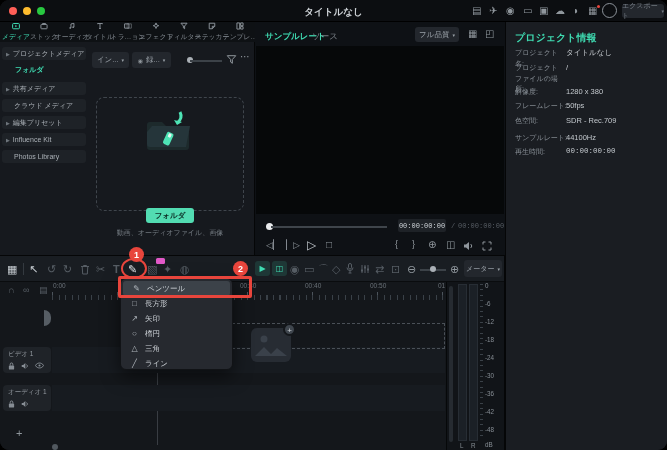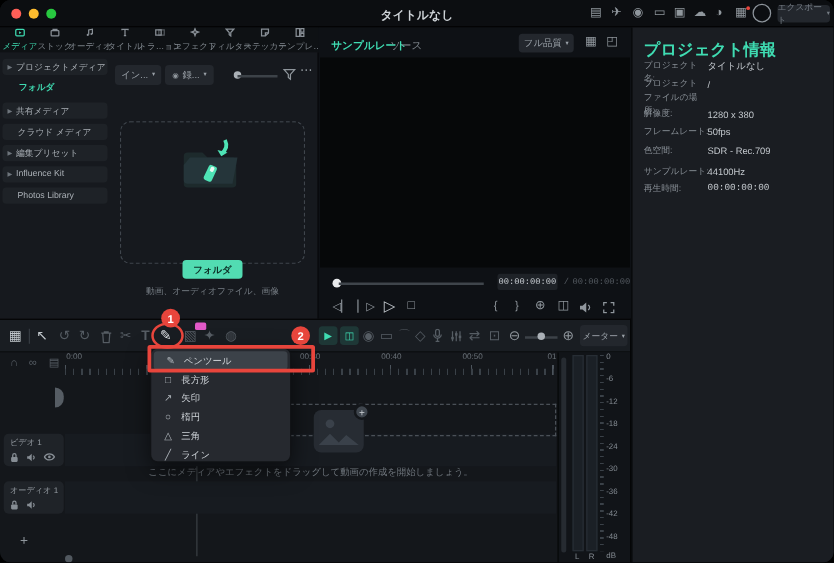--- a/index.html
+++ b/index.html
@@ -347,21 +347,20 @@
           </span>
         <span>
             <svg width="8" height="8" viewBox="0 0 11 10">
               <path d="M1 3.5h2L6 1v8L3 6.5H1z" fill="#868d94"></path>
               <path d="M7.5 3c1.6 1 1.6 3 0 4" stroke="#868d94" fill="none"></path>
             </svg>
           </span>
       </div>
     </div>
 
-    <div class="r" style="left:52px;top:117px;width:393px;text-align:center;font-size:7.5px;color:#6f767d">ここにメディアやエフェクトをドラッグして動画の作成を開始しましょう。</div>
 
     <span class="r ic" style="left:16px;top:172px;font-size:11px">+</span>
     <span class="r dot" style="left:52px;top:188px;width:6px;height:6px;background:#51585f"></span>
 
     <div class="r" style="left:446px;top:26px;width:58px;height:168px;background:#111418;border-left:1px solid #060809">
       <div class="r" style="left:2px;top:4px;width:4px;height:156px;background:#262b31;border-radius:2px"></div>
       <div class="r" style="left:11px;top:2px;width:9px;height:157px;background:#1b2026;border:1px solid #272d34"></div>
       <div class="r" style="left:22px;top:2px;width:9px;height:157px;background:#1b2026;border:1px solid #272d34"></div>
       <div class="r vticks" style="left:33px;top:2px;width:3px;height:157px"></div>
       <span class="r mlabel" style="left:38px;top:1px">0</span>
@@ -373,21 +372,21 @@
       <span class="r mlabel" style="left:38px;top:109px">-36</span>
       <span class="r mlabel" style="left:38px;top:127px">-42</span>
       <span class="r mlabel" style="left:38px;top:145px">-48</span>
       <span class="r mlabel" style="left:38px;top:160px">dB</span>
       <span class="r mlabel" style="left:13px;top:161px">L</span>
       <span class="r mlabel" style="left:24px;top:161px">R</span>
     </div>
   </div>
 
   <div class="r rightp" style="border-left:1px solid #050607">
-    <div class="r" style="left:9px;top:9px;font-size:13px;font-weight:bold;color:#3fdcb2">プロジェクト情報</div>
+    <div class="r" style="left:9px;top:9px;font-size:10px;font-weight:bold;color:#3fdcb2">プロジェクト情報</div>
     <div class="r" style="left:9px;top:26px;width:48px;font-size:7px;line-height:1.5;color:#878e95">プロジェクト名:</div>
     <div class="r" style="left:60px;top:26px;font-size:7.5px;color:#c3c8cd">タイトルなし</div>
     <div class="r" style="left:9px;top:41px;width:50px;font-size:7px;line-height:1.5;color:#878e95">プロジェクトファイルの場所:</div>
     <div class="r" style="left:60px;top:41px;font-size:7.5px;color:#c3c8cd">/</div>
     <div class="r" style="left:9px;top:65px;width:48px;font-size:7px;line-height:1.5;color:#878e95">解像度:</div>
     <div class="r" style="left:60px;top:65px;font-size:7.5px;color:#c3c8cd">1280 x 380</div>
     <div class="r" style="left:9px;top:79px;width:52px;font-size:7px;line-height:1.5;color:#878e95;white-space:nowrap">フレームレート:</div>
     <div class="r" style="left:60px;top:79px;font-size:7.5px;color:#c3c8cd">50fps</div>
     <div class="r" style="left:9px;top:94px;width:48px;font-size:7px;line-height:1.5;color:#878e95">色空間:</div>
     <div class="r" style="left:60px;top:94px;font-size:7.5px;color:#c3c8cd">SDR - Rec.709</div>

